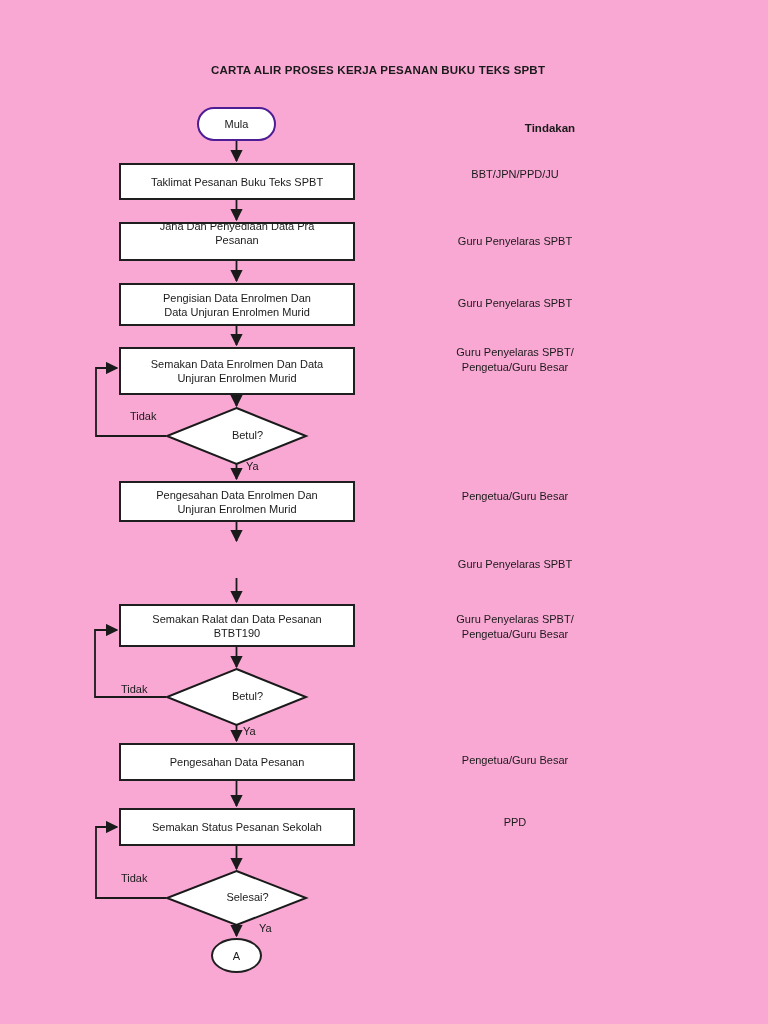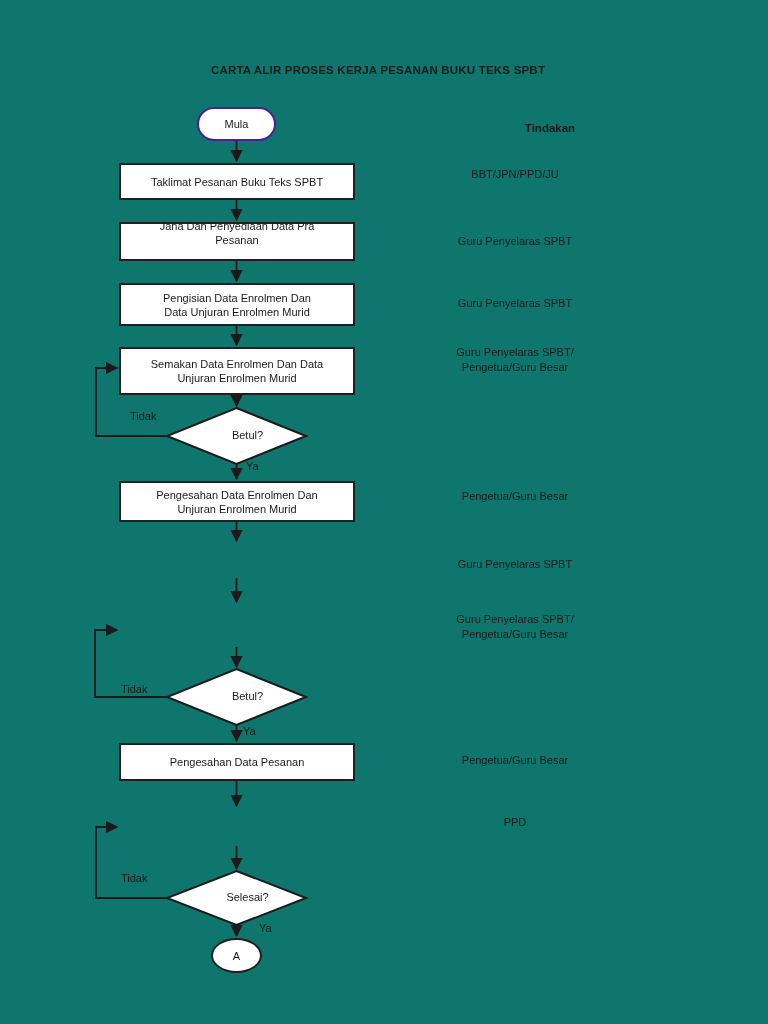--- a/index.html
+++ b/index.html
@@ -1,17 +1,17 @@
 <!DOCTYPE html>
 <html><head>
 <meta charset="utf-8">
 <style>
   html,body { margin:0; padding:0; background:#ffffff; }
   .page {
-    position:relative; width:768px; height:1024px; background:#0f766e;
+    position:relative; width:768px; height:1024px; background:#f9a8d4;
     font-family:"Liberation Sans", sans-serif; color:#1a1a1a; overflow:hidden;
   }
   .title {
     position:absolute; top:64px; left:0; width:756px; text-align:center;
     font-weight:bold; font-size:11.5px; letter-spacing:0.2px;
   }
   .col-header {
     position:absolute; top:122px; left:395px; width:310px; text-align:center;
     font-weight:bold; font-size:11.5px;
   }
@@ -98,22 +98,29 @@
 Data Unjuran Enrolmen Murid</span>
   </div>
   <div class="box" style="top:347px; height:48px;">
     <span class="box-text">Semakan Data Enrolmen  Dan Data
 Unjuran Enrolmen Murid</span>
   </div>
   <div class="box" style="top:481px; height:41px;">
     <span class="box-text">Pengesahan Data Enrolmen Dan
 Unjuran Enrolmen Murid</span>
   </div>
+  <div class="box" style="top:604px; height:43px;">
+    <span class="box-text">Semakan Ralat dan Data Pesanan
+BTBT190</span>
+  </div>
   <div class="box" style="top:743px; height:38px;">
     <span class="box-text">Pengesahan Data Pesanan</span>
+  </div>
+  <div class="box" style="top:808px; height:38px;">
+    <span class="box-text">Semakan Status Pesanan Sekolah</span>
   </div>
 
   <div class="dlabel" style="top:429px;">Betul?</div>
   <div class="dlabel" style="top:690px;">Betul?</div>
   <div class="dlabel" style="top:891px;">Selesai?</div>
 
   <div class="branch-label" style="left:130px; top:410px;">Tidak</div>
   <div class="branch-label" style="left:246px; top:460px;">Ya</div>
   <div class="branch-label" style="left:121px; top:683px;">Tidak</div>
   <div class="branch-label" style="left:243px; top:725px;">Ya</div>

